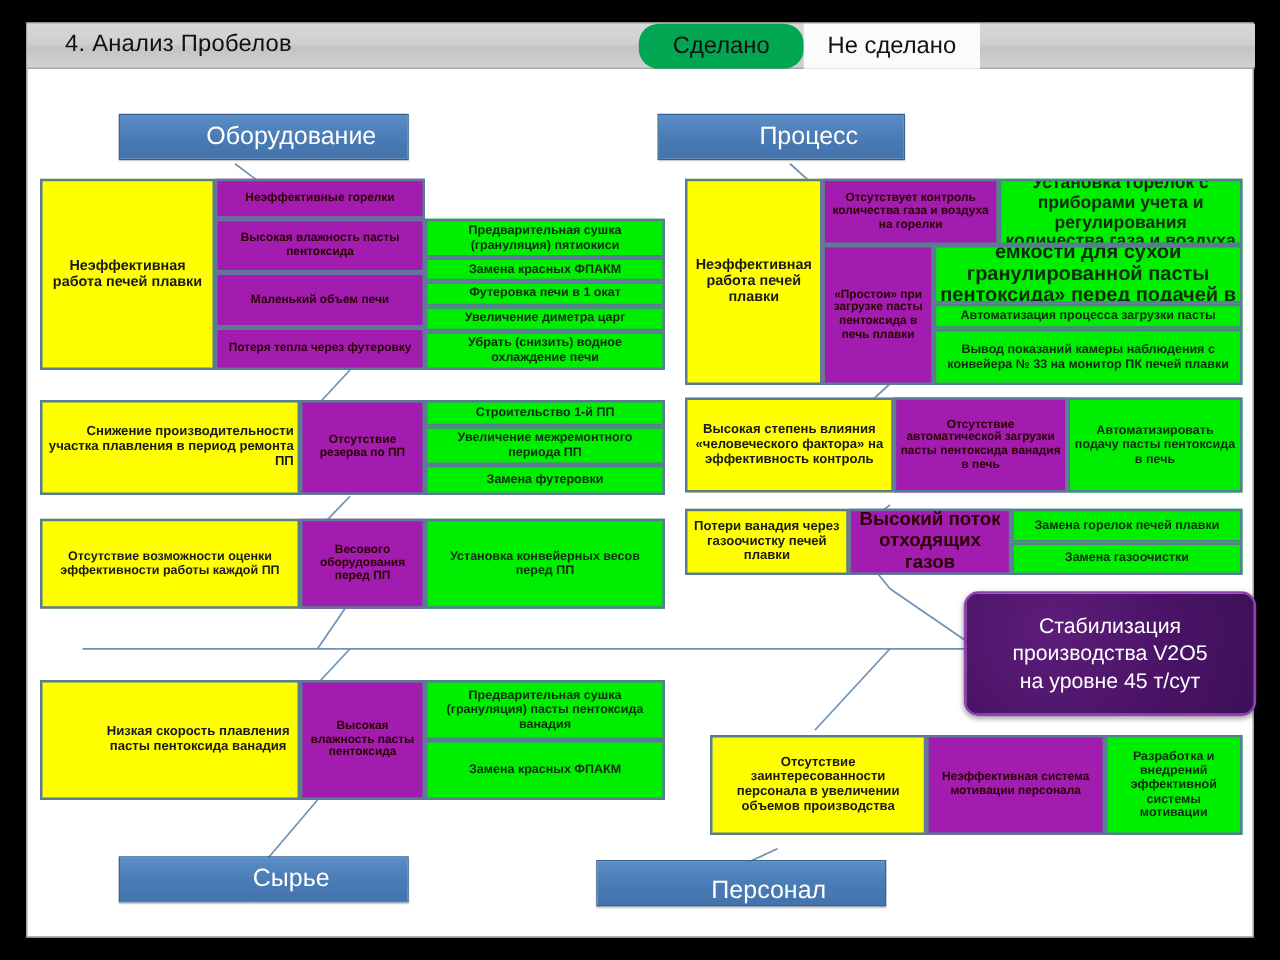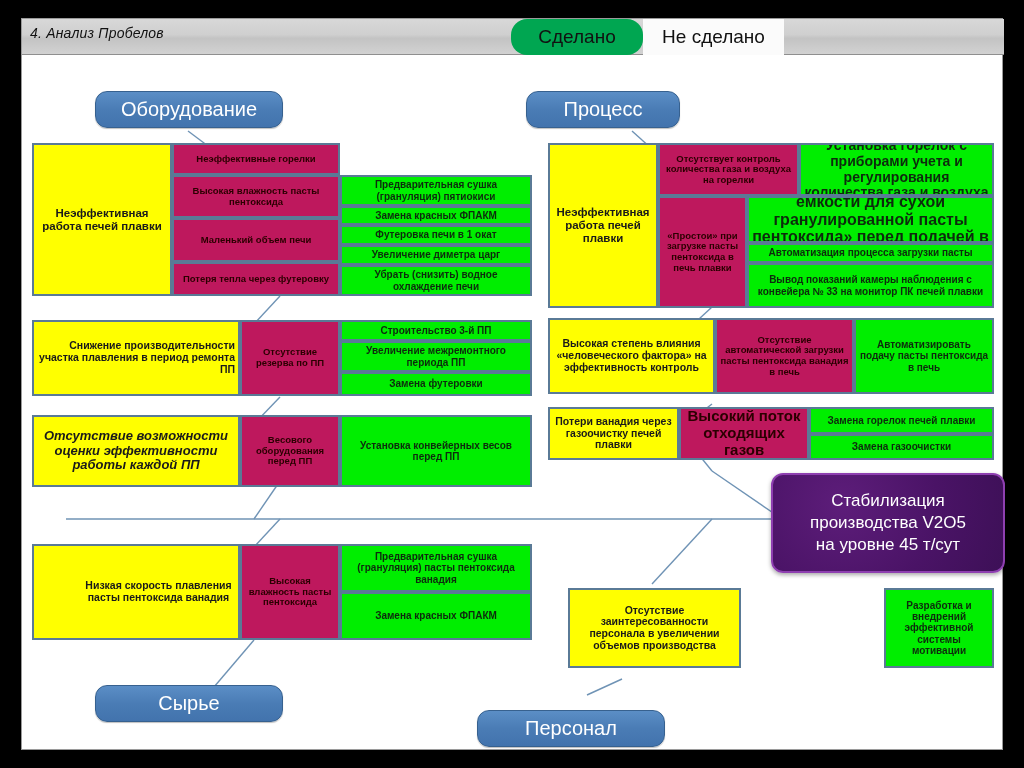--- a/index.html
+++ b/index.html
@@ -4,35 +4,35 @@
 <style>
   html,body{margin:0;padding:0;background:#000;}
   body{width:1024px;height:768px;overflow:hidden;font-family:"Liberation Sans","DejaVu Sans",sans-serif;}
 
   #slide{position:absolute;left:21px;top:18px;width:982px;height:732px;background:#ffffff;border:1px solid #9a9a9a;box-sizing:border-box;}
 
   
   #header{position:absolute;left:0;top:0;width:982px;height:36px;
           background:linear-gradient(to bottom,#d8d8d8 0%,#cfcfcf 45%,#c3c3c3 55%,#d2d2d2 100%);
           border-bottom:1px solid #8f8f8f;box-sizing:border-box;}
-  #title{position:absolute;left:8px;top:6px;font-size:14px;color:#111;letter-spacing:.2px;white-space:nowrap;font-style:italic;}
+  #title{position:absolute;left:30px;top:6px;font-size:19px;color:#111;letter-spacing:.2px;white-space:nowrap;}
   .legend{position:absolute;top:0;height:36px;display:flex;align-items:center;justify-content:center;
           font-size:19px;color:#111;box-sizing:border-box;}
   #lg-done{left:489px;width:132px;background:#00A651;border-radius:16px;}
   #lg-notdone{left:621px;width:141px;background:#fbfbfb;}
 
   
   .pill{position:absolute;background:linear-gradient(to bottom,#5b8ec6 0%,#4a7cb5 50%,#4273ad 100%);
-        border:1px solid #37618f;border-radius:12px;color:#fff;font-size:20px;
-        display:flex;align-items:center;justify-content:center;box-shadow:0 1px 1px rgba(0,0,0,.25);}
+        border:1px solid #37618f;border-radius:0;color:#fff;font-size:20px;
+        display:flex;align-items:center;justify-content:center;box-shadow:0 1px 1px rgba(0,0,0,.25);padding-left:44px;}
   .cell{position:absolute;box-sizing:border-box;border:2px solid #5a7a96;
         display:flex;align-items:center;justify-content:center;text-align:center;
         padding:1px 3px;line-height:1.12;overflow:hidden;}
   .yel{background:#FFFF00;color:#1a1a1a;}
-  .red{background:#be185d;color:#2b0000;}
+  .red{background:#a21caf;color:#2b0000;}
   .grn{background:#00EE00;color:#0d2b0d;}
 
   
   #goal{position:absolute;left:749px;top:454px;width:230px;height:96px;border-radius:12px;
         background:radial-gradient(circle at 30% 30%,#5d1d7a 0%,#4a1366 55%,#3d1057 100%);
         border:2px solid #8e3fb0;color:#fff;font-size:17px;line-height:1.3;
         display:flex;flex-direction:column;align-items:center;justify-content:center;text-align:center;
         box-shadow:0 2px 4px rgba(0,0,0,.35);}
 
   
@@ -77,45 +77,45 @@
 
   <div class="pill" style="left:73px;top:72px;width:186px;height:35px;">
     <span>Оборудование</span>
   </div>
   <div class="pill" style="left:504px;top:72px;width:152px;height:35px;">
     <span>Процесс</span>
   </div>
   <div class="pill" style="left:73px;top:666px;width:186px;height:35px;">
     <span>Сырье</span>
   </div>
-  <div class="pill" style="left:455px;top:691px;width:186px;height:35px;">
+  <div class="pill" style="left:455px;top:669px;width:186px;height:35px;align-items:flex-end;">
     <span>Персонал</span>
   </div>
 
   <div class="cell yel" style="left:10px;top:124px;width:140px;height:153px;font-size:11.5px;font-weight:bold;">Неэффективная работа печей плавки</div>
 
   <div class="cell red" style="left:150px;top:124px;width:168px;height:32px;font-size:9.5px;font-weight:bold;">Неэффективные горелки</div>
   <div class="cell red" style="left:150px;top:156px;width:168px;height:43px;font-size:9.5px;font-weight:bold;">Высокая влажность пасты пентоксида</div>
   <div class="cell red" style="left:150px;top:199px;width:168px;height:44px;font-size:9.5px;font-weight:bold;">Маленький объем печи</div>
   <div class="cell red" style="left:150px;top:243px;width:168px;height:34px;font-size:9.5px;font-weight:bold;">Потеря тепла через футеровку</div>
 
   <div class="cell grn" style="left:318px;top:124px;width:192px;height:32px;font-size:12px;font-weight:bold;margin-top:48px;">Замена горелок на более эффективные</div>
   <div class="cell grn" style="left:318px;top:156px;width:192px;height:31px;font-size:10px;font-weight:bold;">Предварительная сушка (грануляция) пятиокиси</div>
   <div class="cell grn" style="left:318px;top:187px;width:192px;height:19px;font-size:10px;font-weight:bold;">Замена красных ФПАКМ</div>
   <div class="cell grn" style="left:318px;top:206px;width:192px;height:20px;font-size:10px;font-weight:bold;">Футеровка печи в 1 окат</div>
   <div class="cell grn" style="left:318px;top:226px;width:192px;height:20px;font-size:10px;font-weight:bold;">Увеличение диметра царг</div>
   <div class="cell grn" style="left:318px;top:246px;width:192px;height:31px;font-size:10px;font-weight:bold;">Убрать (снизить) водное охлаждение  печи</div>
 
   <div class="cell yel" style="left:10px;top:301px;width:208px;height:76px;font-size:10.5px;font-weight:bold;text-align:right;">Снижение производительности участка плавления в период ремонта ПП</div>
   <div class="cell red" style="left:218px;top:301px;width:100px;height:76px;font-size:9.5px;font-weight:bold;">Отсутствие резерва по ПП</div>
-  <div class="cell grn" style="left:318px;top:301px;width:192px;height:21px;font-size:10px;font-weight:bold;">Строительство 3-й ПП</div>
+  <div class="cell grn" style="left:318px;top:301px;width:192px;height:21px;font-size:10px;font-weight:bold;">Строительство 1-й ПП</div>
   <div class="cell grn" style="left:318px;top:322px;width:192px;height:31px;font-size:10px;font-weight:bold;">Увеличение межремонтного периода ПП</div>
   <div class="cell grn" style="left:318px;top:353px;width:192px;height:24px;font-size:10px;font-weight:bold;">Замена футеровки</div>
 
-  <div class="cell yel" style="left:10px;top:396px;width:208px;height:72px;font-size:13px;font-weight:bold;font-style:italic;">Отсутствие возможности оценки эффективности работы каждой ПП</div>
+  <div class="cell yel" style="left:10px;top:396px;width:208px;height:72px;font-size:10px;font-weight:bold;">Отсутствие возможности оценки эффективности работы каждой ПП</div>
   <div class="cell red" style="left:218px;top:396px;width:100px;height:72px;font-size:9.5px;font-weight:bold;">Весового оборудования перед ПП</div>
   <div class="cell grn" style="left:318px;top:396px;width:192px;height:72px;font-size:10px;font-weight:bold;">Установка конвейерных весов перед ПП</div>
 
   <div class="cell yel" style="left:10px;top:525px;width:208px;height:96px;font-size:10.5px;font-weight:bold;padding-left:48px;">Низкая скорость плавления пасты пентоксида ванадия</div>
   <div class="cell red" style="left:218px;top:525px;width:100px;height:96px;font-size:9.5px;font-weight:bold;">Высокая влажность пасты пентоксида</div>
   <div class="cell grn" style="left:318px;top:525px;width:192px;height:48px;font-size:10px;font-weight:bold;">Предварительная сушка (грануляция) пасты пентоксида ванадия</div>
   <div class="cell grn" style="left:318px;top:573px;width:192px;height:48px;font-size:10px;font-weight:bold;">Замена красных ФПАКМ</div>
 
   <div class="cell yel" style="left:526px;top:124px;width:110px;height:165px;font-size:11.5px;font-weight:bold;">Неэффективная работа печей плавки</div>
 
@@ -130,20 +130,21 @@
   <div class="cell yel" style="left:526px;top:299px;width:167px;height:76px;font-size:10.5px;font-weight:bold;">Высокая степень влияния «человеческого фактора» на эффективность контроль</div>
   <div class="cell red" style="left:693px;top:299px;width:139px;height:76px;font-size:9.5px;font-weight:bold;">Отсутствие автоматической загрузки пасты пентоксида ванадия в печь</div>
   <div class="cell grn" style="left:832px;top:299px;width:140px;height:76px;font-size:10px;font-weight:bold;">Автоматизировать подачу пасты пентоксида в печь</div>
 
   <div class="cell yel" style="left:526px;top:388px;width:131px;height:53px;font-size:10.5px;font-weight:bold;">Потери ванадия через газоочистку печей плавки</div>
   <div class="cell red" style="left:657px;top:388px;width:130px;height:53px;font-size:15px;font-weight:bold;">Высокий поток отходящих газов</div>
   <div class="cell grn" style="left:787px;top:388px;width:185px;height:27px;font-size:10px;font-weight:bold;">Замена горелок печей плавки</div>
   <div class="cell grn" style="left:787px;top:415px;width:185px;height:26px;font-size:10px;font-weight:bold;">Замена газоочистки</div>
 
   <div class="cell yel" style="left:546px;top:569px;width:173px;height:80px;font-size:10.5px;font-weight:bold;">Отсутствие заинтересованности персонала в увеличении объемов производства</div>
+  <div class="cell red" style="left:719px;top:569px;width:143px;height:80px;font-size:9.5px;font-weight:bold;">Неэффективная система мотивации персонала</div>
   <div class="cell grn" style="left:862px;top:569px;width:110px;height:80px;font-size:10px;font-weight:bold;">Разработка и внедрений эффективной системы мотивации</div>
 
   <div id="goal">
     <span>Стабилизация</span>
     <span>производства V2O5</span>
     <span>на уровне 45 т/сут</span>
   </div>
 
 </div>
 

